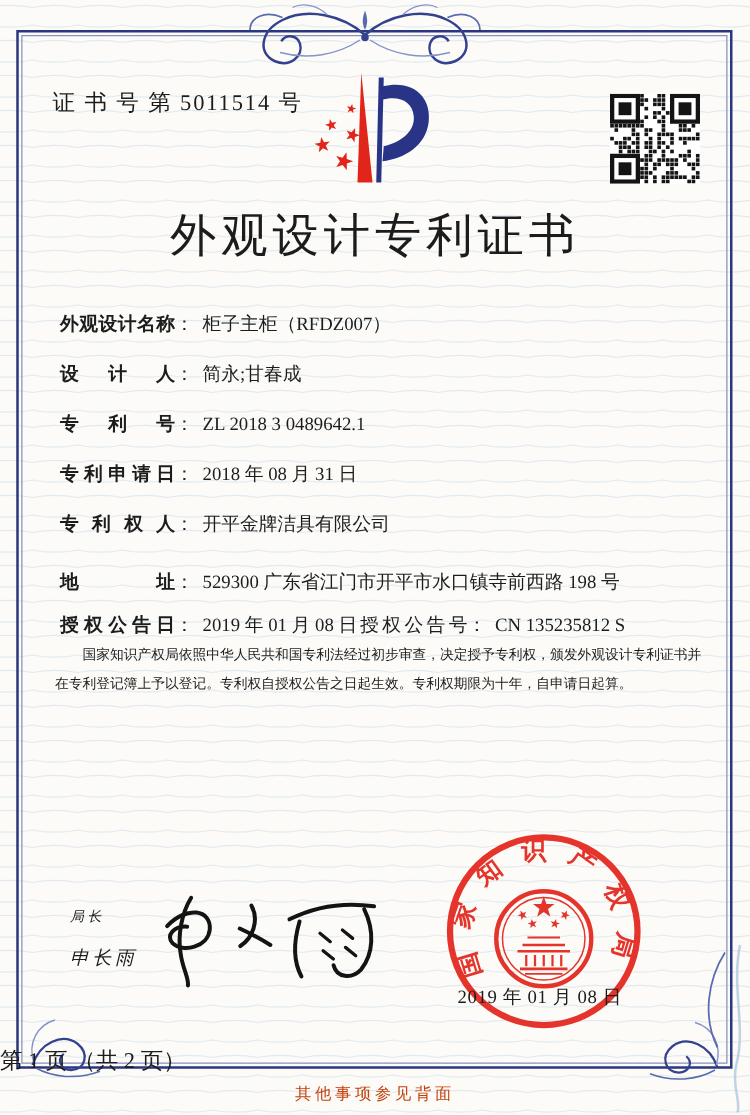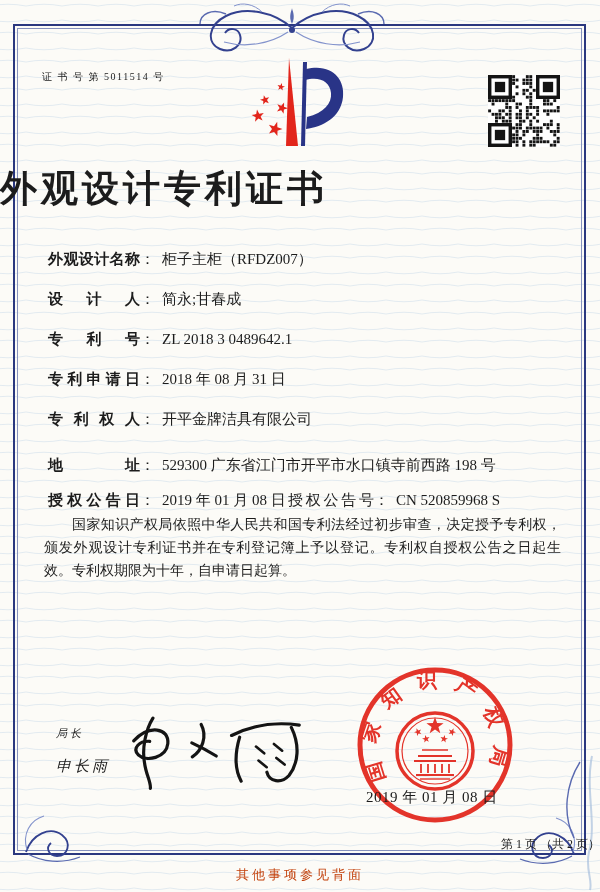--- a/index.html
+++ b/index.html
@@ -8,48 +8,48 @@
     position:relative; width:600px; height:892px; margin:0 auto;
     background:#fcfbf7; overflow:hidden; color:#1c1c1c;
     font-family:"Liberation Serif","DejaVu Serif",serif;
   }
   .bg-waves { position:absolute; left:0; top:0; z-index:0; }
   .frame { position:absolute; left:13px; top:24px; width:573px; height:831px;
            border:2px solid #2a377f; z-index:1; }
   .frame-inner { position:absolute; inset:2px; border:1px solid #8691bd; }
   .orn { position:absolute; left:0; top:0; z-index:2; pointer-events:none; }
 
-  .cert-no { position:absolute; left:42px; top:70px; font-size:10px;
+  .cert-no { position:absolute; left:42px; top:70px; font-size:18px;
              letter-spacing:1.5px; z-index:3; }
   .logo    { position:absolute; left:244px; top:56px; z-index:3; }
   .qr      { position:absolute; left:488px; top:75px; z-index:3; background:#fff; }
-  .title   { position:absolute; left:0; top:164px; width:100%; 
-             font-size:37px; font-weight:bold; letter-spacing:4px; z-index:3; }
+  .title   { position:absolute; left:0; top:164px; width:100%; text-align:center;
+             font-size:37px; font-weight:normal; letter-spacing:4px; z-index:3; }
 
   .f-row   { position:absolute; font-size:15px; z-index:3; white-space:nowrap; }
   .f-label { display:inline-block; text-align:justify; text-align-last:justify;
              vertical-align:bottom; }
   .w92 { width:92px;font-weight:bold; } .w86 { width:86px; }
   .f-value { margin-left:7px; }
 
-  .paras { position:absolute; left:44px; top:513px; width:517px; font-size:14px;
+  .paras { position:absolute; left:44px; top:513px; width:517px; font-size:11px;
            line-height:23px; text-align:justify; z-index:3; }
   .paras p { text-indent:2em; }
 
   .signer-title { position:absolute; left:56px; top:726px; font-size:11px;
                   letter-spacing:3px; z-index:3;font-style:italic; }
   .signer-name  { position:absolute; left:56px; top:757px; font-size:15px;
                   letter-spacing:3px; z-index:3;font-style:italic; }
   .sig  { position:absolute; left:116px; top:698px; z-index:3; }
   .seal { position:absolute; left:354px; top:664px; z-index:4; }
   .seal-date { position:absolute; left:366px; top:788px; font-size:15px;
                letter-spacing:0.5px; z-index:5; }
 
-  .page-info { position:absolute; left:0; top:836px; width:100%; text-align:right;
-               font-size:12px; z-index:3; }
+  .page-info { position:absolute; left:0; top:836px; width:100%; text-align:left;
+               font-size:18px; z-index:3; }
   .back-note { position:absolute; left:0; top:866px; width:100%; text-align:center;
                font-size:13px; letter-spacing:3px; color:#c2410c; z-index:3; }
 </style>
 </head>
 <body>
 
 <div class="page">
 
   <svg id="waves" class="bg-waves" width="600" height="892" viewBox="0 0 600 892">
       <path d="M-10 6 q18 -3.5 36 0 q18 -3.5 36 0 q18 -3.5 36 0 q18 -3.5 36 0 q18 -3.5 36 0 q18 -3.5 36 0 q18 -3.5 36 0 q18 -3.5 36 0 q18 -3.5 36 0 q18 -3.5 36 0 q18 -3.5 36 0 q18 -3.5 36 0 q18 -3.5 36 0 q18 -3.5 36 0 q18 -3.5 36 0 q18 -3.5 36 0 q18 -3.5 36 0 q18 -3.5 36 0" fill="none" stroke="#b9cfe6" stroke-width="1" opacity="0.38"></path>
@@ -348,21 +348,21 @@
     <span class="f-label w92">专利权人</span><span>：</span><span class="f-value">开平金牌洁具有限公司</span>
   </div>
   <div class="f-row" style="left:48px; top:456px">
     <span class="f-label w92">地址</span><span>：</span><span class="f-value">529300 广东省江门市开平市水口镇寺前西路 198 号</span>
   </div>
 
   <div class="f-row" style="left:48px; top:491px">
     <span class="f-label w92">授权公告日</span><span>：</span><span class="f-value">2019 年 01 月 08 日</span>
   </div>
   <div class="f-row" style="left:288px; top:491px">
-    <span class="f-label w86">授权公告号</span><span>：</span><span class="f-value">CN 520859968 S</span>
+    <span class="f-label w86">授权公告号</span><span>：</span><span class="f-value">CN 135235812 S</span>
   </div>
 
   <div class="paras">
     <p>国家知识产权局依照中华人民共和国专利法经过初步审查，决定授予专利权，颁发外观设计专利证书并在专利登记簿上予以登记。专利权自授权公告之日起生效。专利权期限为十年，自申请日起算。</p>
   </div>
 
   <div class="signer-title">局长</div>
   <div class="signer-name">申长雨</div>
 
   <svg class="sig" width="200" height="100" viewBox="0 0 200 100">

